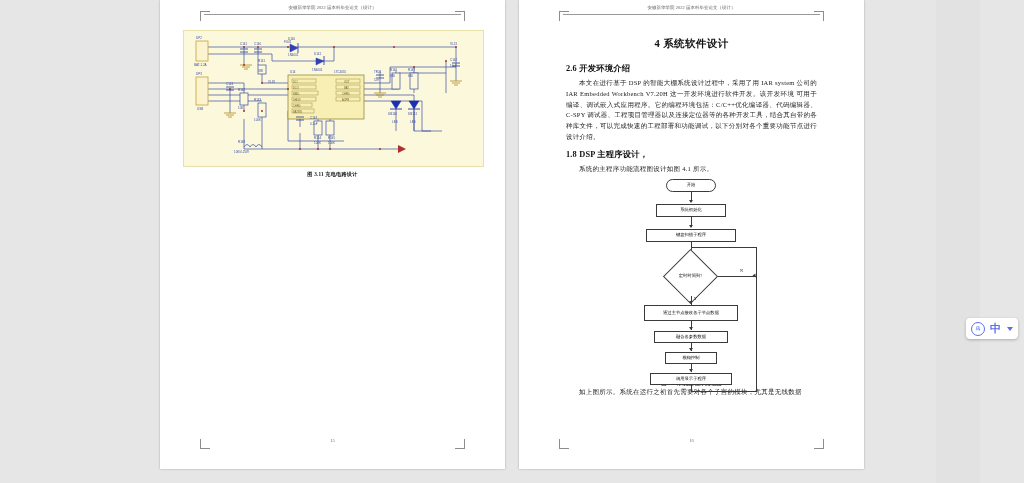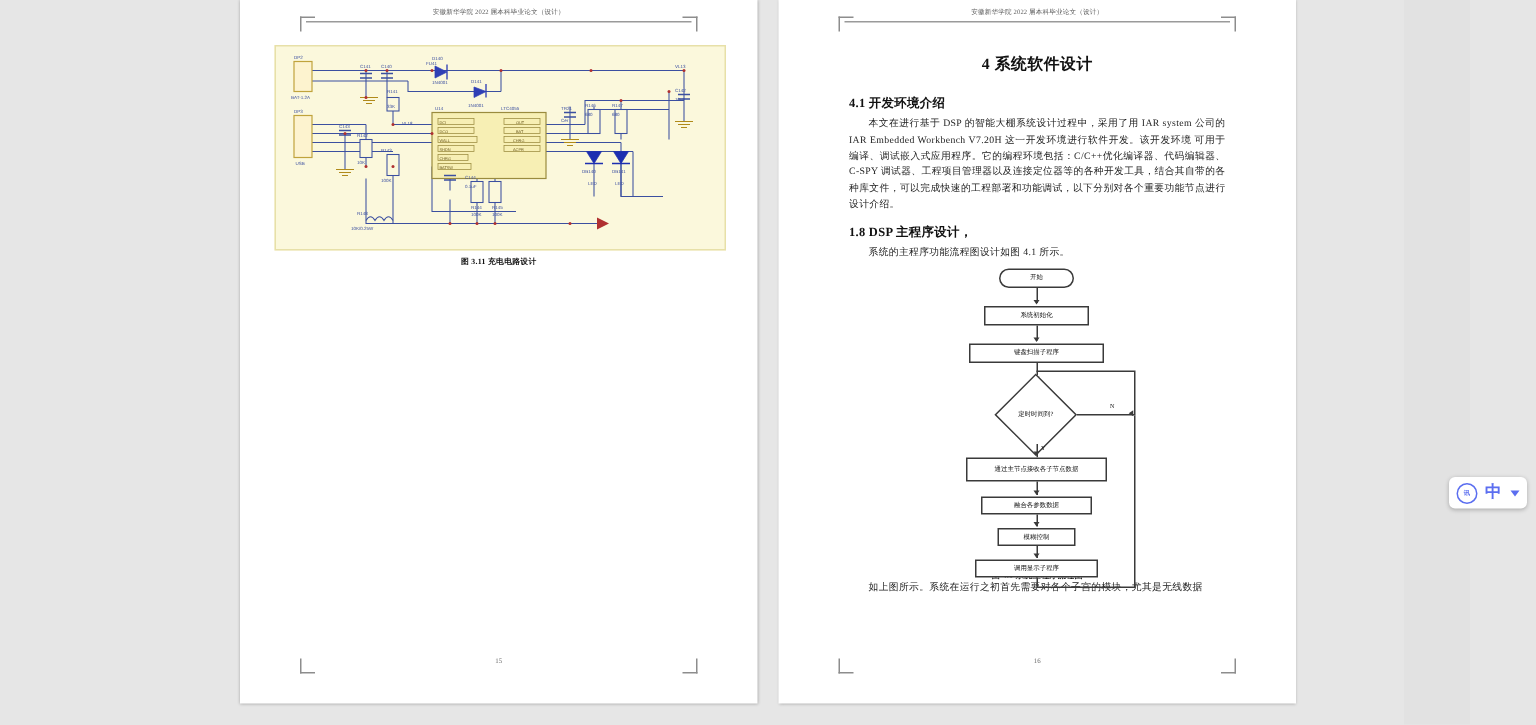--- a/index.html
+++ b/index.html
@@ -383,21 +383,21 @@
         <div class="head-rule"></div>
         <div class="crop tl"></div>
         <div class="crop tr"></div>
         <div class="crop bl"></div>
         <div class="crop br"></div>
 
         <div class="body-area">
 
           <div class="h1-title">4 系统软件设计</div>
 
-          <div class="h2-title">4.1 开发环境介绍</div>
+          <div class="h2-title">2.6 开发环境介绍</div>
           <p class="para">本文在进行基于 DSP 的智能大棚系统设计过程中，采用了用 IAR system 公司的 IAR Embedded Workbench V7.20H 这一开发环境进行软件开发。该开发环境 可用于编译、调试嵌入式应用程序。它的编程环境包括：C/C++优化编译器、代码编辑器、 C-SPY 调试器、工程项目管理器以及连接定位器等的各种开发工具，结合其自带的各种库文件，可以完成快速的工程部署和功能调试，以下分别对各个重要功能节点进行设计介绍。</p>
 
           <div class="h2-title">1.8 DSP 主程序设计，</div>
           <p class="para para-tight">系统的主程序功能流程图设计如图 4.1 所示。</p>
 
           <div class="flow">
 
             <div class="fnode term" style="left:100px;top:0;width:50px;height:13px;">开始</div>
             <div class="fline v" style="left:124.6px;top:13px;height:10px;"></div>
             <div class="farrow" style="left:122.7px;top:21px;"></div>

